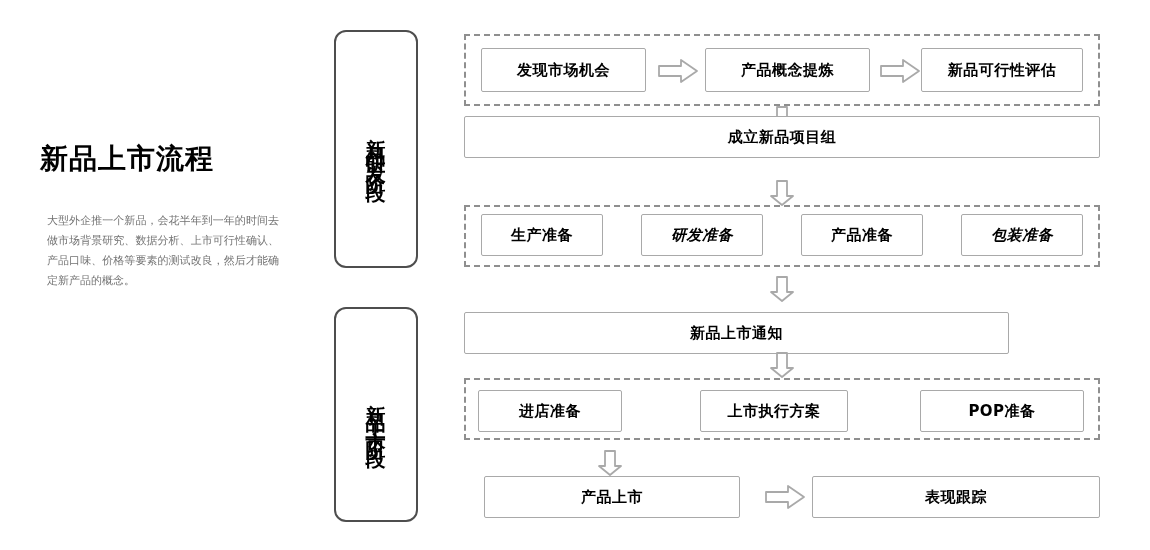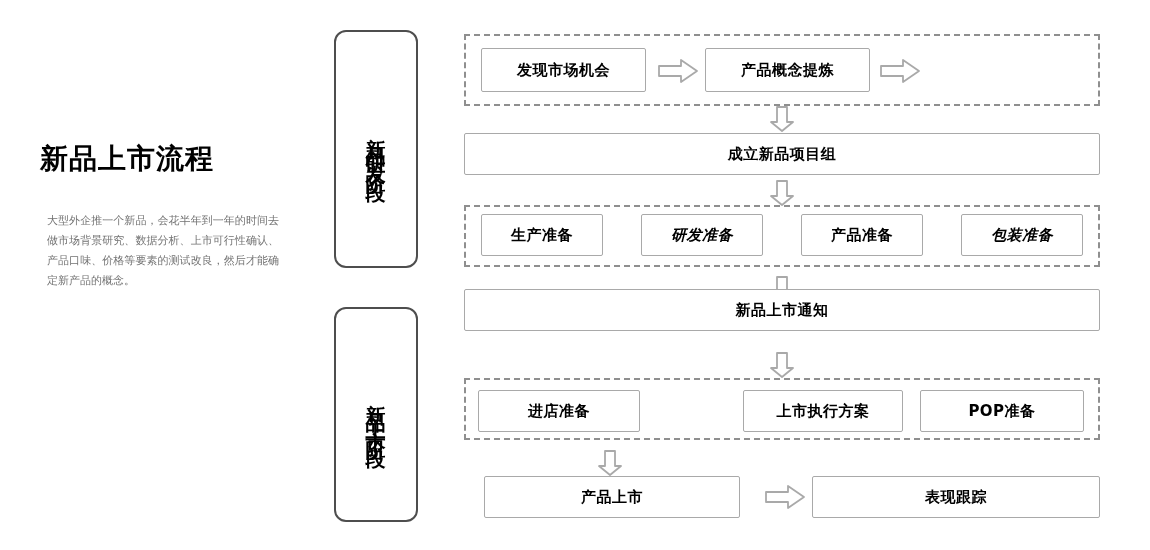--- a/index.html
+++ b/index.html
@@ -128,60 +128,61 @@
   </div>
 
   <div class="pbox" style="left:705px; top:48px; width:165px; height:44px;">产品概念提炼</div>
 
   <div class="arrow" style="left:879px; top:58px;">
     <svg width="42" height="26" viewBox="0 0 42 26">
       <path d="M2,8 L24,8 L24,2 L40,13 L24,24 L24,18 L2,18 Z" fill="#ffffff" stroke="#a9a9a9" stroke-width="1.8" stroke-linejoin="round"></path>
     </svg>
   </div>
 
+  <div class="pbox" style="left:921px; top:48px; width:162px; height:44px;">新品可行性评估</div>
 
   <div class="arrow" style="left:769px; top:105px;">
     <svg width="26" height="28" viewBox="0 0 26 28">
       <path d="M8,2 L18,2 L18,17 L24,17 L13,26 L2,17 L8,17 Z" fill="#ffffff" stroke="#a9a9a9" stroke-width="1.8" stroke-linejoin="round"></path>
     </svg>
   </div>
 
-  <div class="pbox" style="left:464px; top:133px; width:636px; height:42px;">成立新品项目组</div>
+  <div class="pbox" style="left:464px; top:116px; width:636px; height:42px;">成立新品项目组</div>
 
   <div class="arrow" style="left:769px; top:179px;">
     <svg width="26" height="28" viewBox="0 0 26 28">
       <path d="M8,2 L18,2 L18,17 L24,17 L13,26 L2,17 L8,17 Z" fill="#ffffff" stroke="#a9a9a9" stroke-width="1.8" stroke-linejoin="round"></path>
     </svg>
   </div>
 
   <div class="dashed-group" style="left:464px; top:205px; width:636px; height:62px;"></div>
 
   <div class="pbox" style="left:481px; top:214px; width:122px; height:42px;">生产准备</div>
   <div class="pbox" style="left:641px; top:214px; width:122px; height:42px;font-style:italic;">研发准备</div>
   <div class="pbox" style="left:801px; top:214px; width:122px; height:42px;">产品准备</div>
   <div class="pbox" style="left:961px; top:214px; width:122px; height:42px;font-style:italic;">包装准备</div>
 
   <div class="arrow" style="left:769px; top:275px;">
     <svg width="26" height="28" viewBox="0 0 26 28">
       <path d="M8,2 L18,2 L18,17 L24,17 L13,26 L2,17 L8,17 Z" fill="#ffffff" stroke="#a9a9a9" stroke-width="1.8" stroke-linejoin="round"></path>
     </svg>
   </div>
 
-  <div class="pbox" style="left:464px; top:289px; width:636px; height:42px;font-family:Liberation Mono, monospace;">新品上市通知</div>
+  <div class="pbox" style="left:464px; top:312px; width:545px; height:42px;font-family:Liberation Mono, monospace;">新品上市通知</div>
 
   <div class="arrow" style="left:769px; top:351px;">
     <svg width="26" height="28" viewBox="0 0 26 28">
       <path d="M8,2 L18,2 L18,17 L24,17 L13,26 L2,17 L8,17 Z" fill="#ffffff" stroke="#a9a9a9" stroke-width="1.8" stroke-linejoin="round"></path>
     </svg>
   </div>
 
   <div class="dashed-group" style="left:464px; top:378px; width:636px; height:62px;"></div>
 
-  <div class="pbox" style="left:478px; top:390px; width:162px; height:42px;">进店准备</div>
-  <div class="pbox" style="left:700px; top:390px; width:160px; height:42px;margin-left:43px;">上市执行方案</div>
+  <div class="pbox" style="left:478px; top:390px; width:144px; height:42px;">进店准备</div>
+  <div class="pbox" style="left:700px; top:390px; width:148px; height:42px;">上市执行方案</div>
   <div class="pbox" style="left:920px; top:390px; width:164px; height:42px;">POP准备</div>
 
   <div class="arrow" style="left:597px; top:449px;">
     <svg width="26" height="28" viewBox="0 0 26 28">
       <path d="M8,2 L18,2 L18,17 L24,17 L13,26 L2,17 L8,17 Z" fill="#ffffff" stroke="#a9a9a9" stroke-width="1.8" stroke-linejoin="round"></path>
     </svg>
   </div>
 
   <div class="pbox" style="left:484px; top:476px; width:256px; height:42px;">产品上市</div>
 

